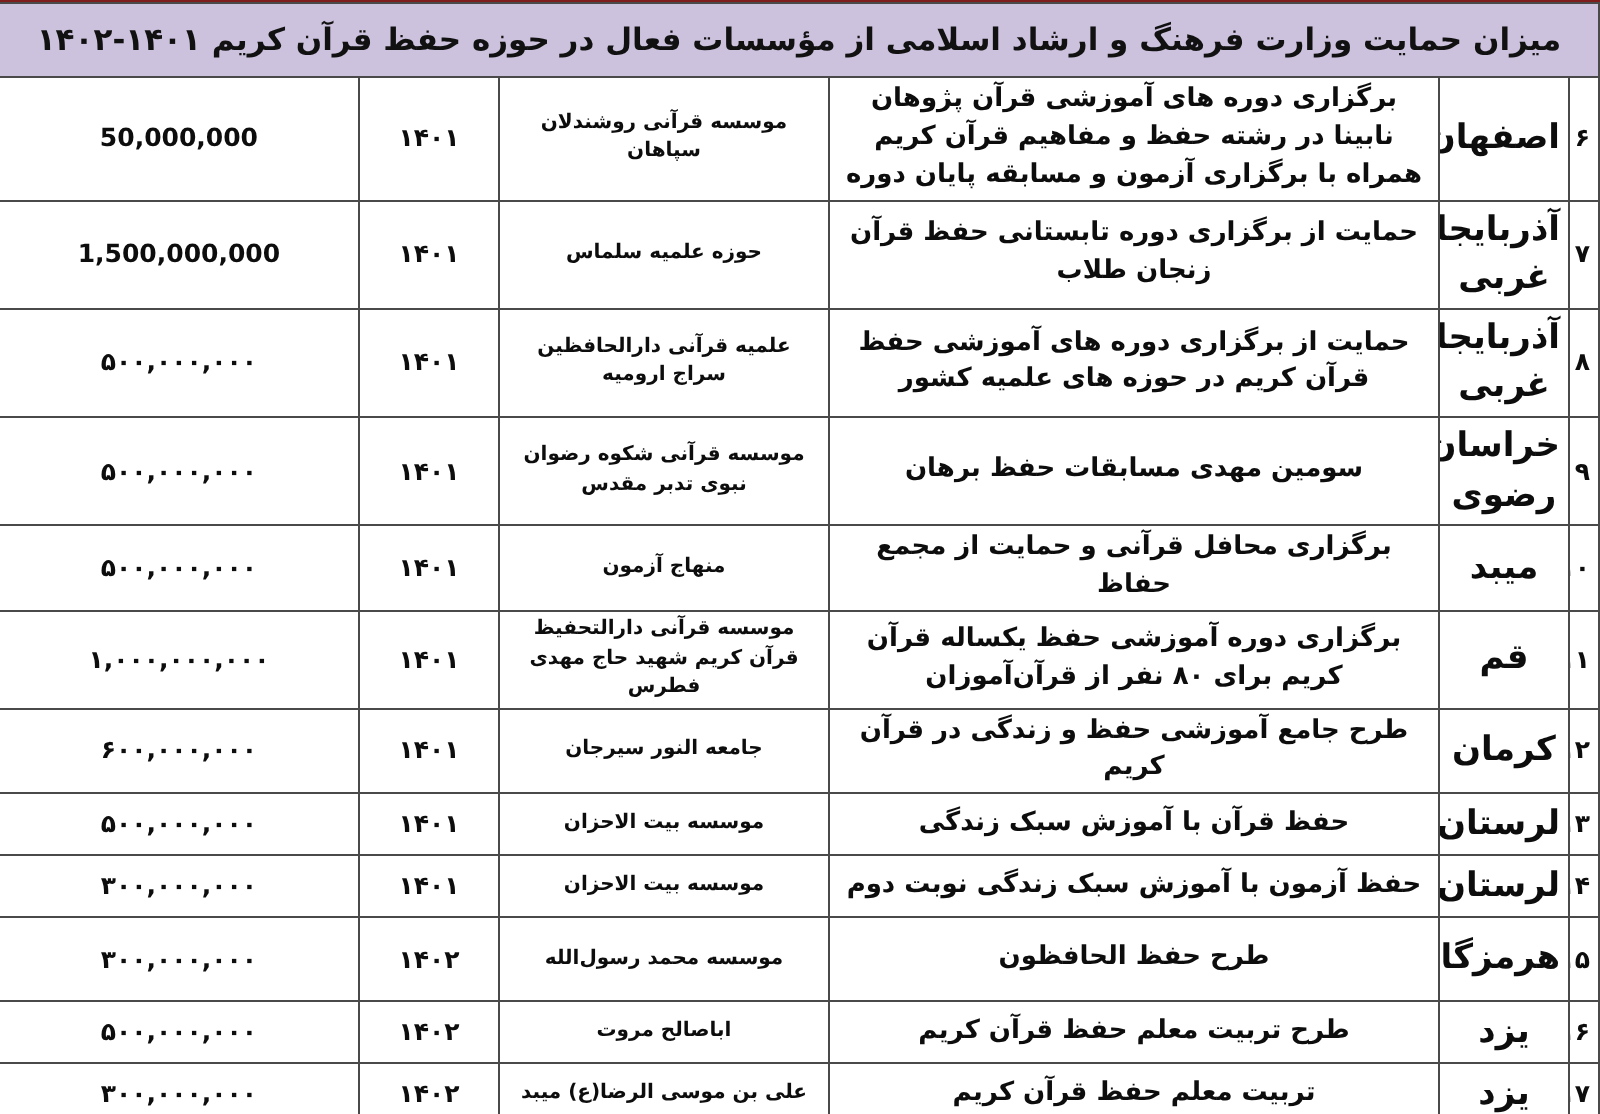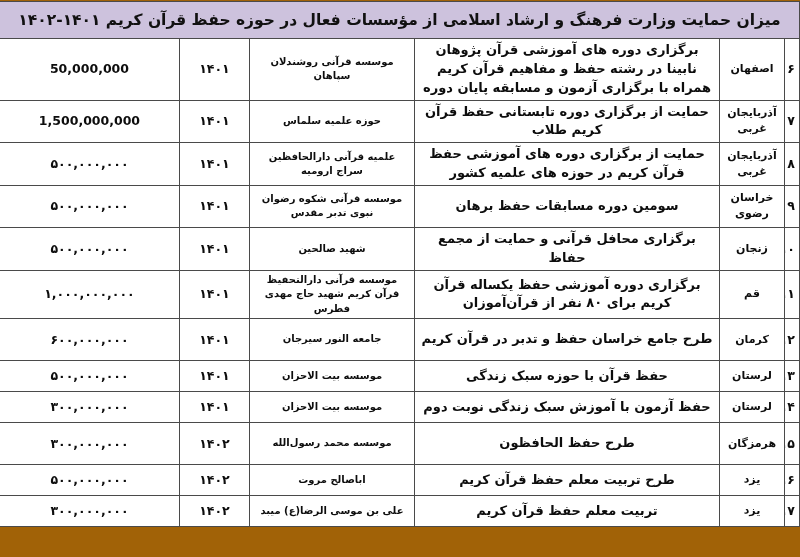--- a/index.html
+++ b/index.html
@@ -14,21 +14,21 @@
     overflow: hidden;
     font-family: "DejaVu Sans", "Liberation Sans", sans-serif;
     color: #0d0d0d;
   }
 
   #sheet {
     width: 800px;
     height: 557px;
     position: relative;
     box-sizing: border-box;
-    background: #a16207;
+    background: #7f1d1d;
     padding-top: 1px;
   }
 
   table.grid {
     border-collapse: collapse;
     table-layout: fixed;
     width: 800px;
     margin: 0;
     direction: rtl;
   }
@@ -62,21 +62,21 @@
 
   
   col.c-num   { width: 15px;  }
   col.c-prov  { width: 65px;  }
   col.c-desc  { width: 305px; }
   col.c-inst  { width: 165px; }
   col.c-year  { width: 70px;  }
   col.c-amt   { width: 180px; }
 
   td.num  { font-size: 12.5px; padding: 2px 1px; }
-  td.prov { font-size: 11px; }
+  td.prov { font-size: 17px; }
   td.desc { font-size: 13px; padding: 3px 10px; }
   td.inst { font-size: 10px; padding: 3px 6px; }
   td.year { font-size: 12.5px; }
   td.amt  { font-size: 12.5px; }
 
   .r-tall  { height: 48px; }
   .r-mid   { height: 42px; }
   .r-short { height: 31px; }
 </style>
 </head>
@@ -105,69 +105,69 @@
           <td class="num">۶</td>
           <td class="prov">اصفهان</td>
           <td class="desc">برگزاری دوره های آموزشی قرآن پژوهان نابینا در رشته حفظ و مفاهیم قرآن کریم همراه با برگزاری آزمون و مسابقه پایان دوره</td>
           <td class="inst">موسسه قرآنی روشندلان سپاهان</td>
           <td class="year">۱۴۰۱</td>
           <td class="amt">50,000,000</td>
         </tr>
         <tr class="r-mid">
           <td class="num">۷</td>
           <td class="prov">آذربایجان غربی</td>
-          <td class="desc">حمایت از برگزاری دوره تابستانی حفظ قرآن کریم طلاب</td>
+          <td class="desc">حمایت از برگزاری دوره تابستانی حفظ قرآن زنجان طلاب</td>
           <td class="inst">حوزه علمیه سلماس</td>
           <td class="year">۱۴۰۱</td>
           <td class="amt">1,500,000,000</td>
         </tr>
         <tr class="r-mid">
           <td class="num">۸</td>
           <td class="prov">آذربایجان غربی</td>
           <td class="desc">حمایت از برگزاری دوره های آموزشی حفظ قرآن کریم در حوزه های علمیه کشور</td>
           <td class="inst">علمیه قرآنی دارالحافظین سراج ارومیه</td>
           <td class="year">۱۴۰۱</td>
           <td class="amt">۵۰۰,۰۰۰,۰۰۰</td>
         </tr>
         <tr class="r-mid">
           <td class="num">۹</td>
           <td class="prov">خراسان رضوی</td>
-          <td class="desc">سومین دوره مسابقات حفظ برهان</td>
+          <td class="desc">سومین مهدی مسابقات حفظ برهان</td>
           <td class="inst">موسسه قرآنی شکوه رضوان نبوی تدبر مقدس</td>
           <td class="year">۱۴۰۱</td>
           <td class="amt">۵۰۰,۰۰۰,۰۰۰</td>
         </tr>
         <tr class="r-short">
           <td class="num">۱۰</td>
-          <td class="prov">زنجان</td>
+          <td class="prov">میبد</td>
           <td class="desc">برگزاری محافل قرآنی و حمایت از مجمع حفاظ</td>
-          <td class="inst">شهید صالحین</td>
+          <td class="inst">منهاج آزمون</td>
           <td class="year">۱۴۰۱</td>
           <td class="amt">۵۰۰,۰۰۰,۰۰۰</td>
         </tr>
         <tr class="r-tall">
           <td class="num">۱۱</td>
           <td class="prov">قم</td>
           <td class="desc">برگزاری دوره آموزشی حفظ یکساله قرآن کریم برای ۸۰ نفر از قرآن‌آموزان</td>
           <td class="inst">موسسه قرآنی دارالتحفیظ قرآن کریم شهید حاج مهدی فطرس</td>
           <td class="year">۱۴۰۱</td>
           <td class="amt">۱,۰۰۰,۰۰۰,۰۰۰</td>
         </tr>
         <tr class="r-mid">
           <td class="num">۱۲</td>
           <td class="prov">کرمان</td>
-          <td class="desc">طرح جامع خراسان حفظ و تدبر در قرآن کریم</td>
+          <td class="desc">طرح جامع آموزشی حفظ و زندگی در قرآن کریم</td>
           <td class="inst">جامعه النور سیرجان</td>
           <td class="year">۱۴۰۱</td>
           <td class="amt">۶۰۰,۰۰۰,۰۰۰</td>
         </tr>
         <tr class="r-short">
           <td class="num">۱۳</td>
           <td class="prov">لرستان</td>
-          <td class="desc">حفظ قرآن با حوزه سبک زندگی</td>
+          <td class="desc">حفظ قرآن با آموزش سبک زندگی</td>
           <td class="inst">موسسه بیت الاحزان</td>
           <td class="year">۱۴۰۱</td>
           <td class="amt">۵۰۰,۰۰۰,۰۰۰</td>
         </tr>
         <tr class="r-short">
           <td class="num">۱۴</td>
           <td class="prov">لرستان</td>
           <td class="desc">حفظ آزمون با آموزش سبک زندگی نوبت دوم</td>
           <td class="inst">موسسه بیت الاحزان</td>
           <td class="year">۱۴۰۱</td>

